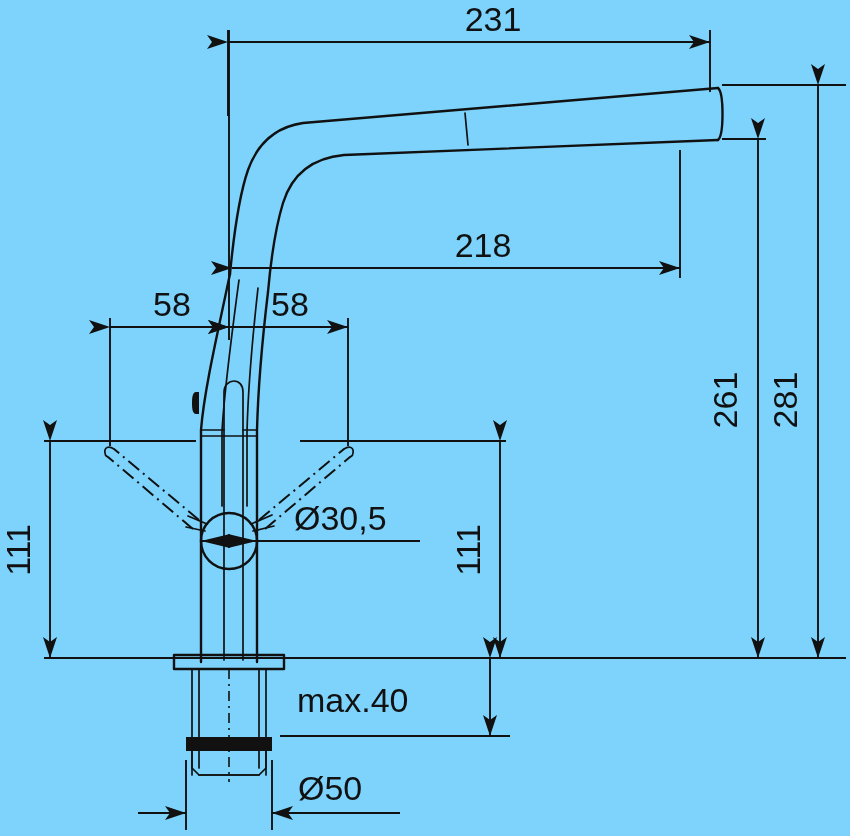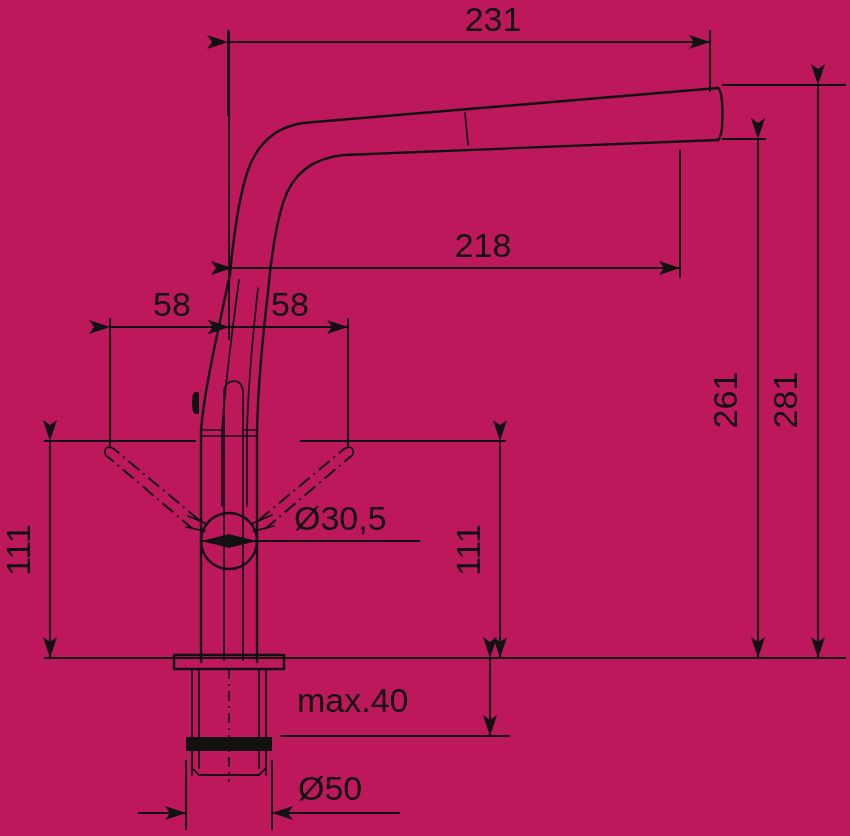--- a/index.html
+++ b/index.html
@@ -10,21 +10,21 @@
   body {
     width: 850px;
     height: 836px;
     font-family: "Liberation Sans", sans-serif;
     overflow: hidden;
   }
   #drawing-root {
     position: relative;
     width: 850px;
     height: 836px;
-    background: #be185d;
+    background: #7dd3fc;
   }
   svg#tech-drawing {
     display: block;
     width: 850px;
     height: 836px;
   }
   .dim-text {
     font-family: "Liberation Sans", sans-serif;
     font-size: 34px;
     fill: #111111;

